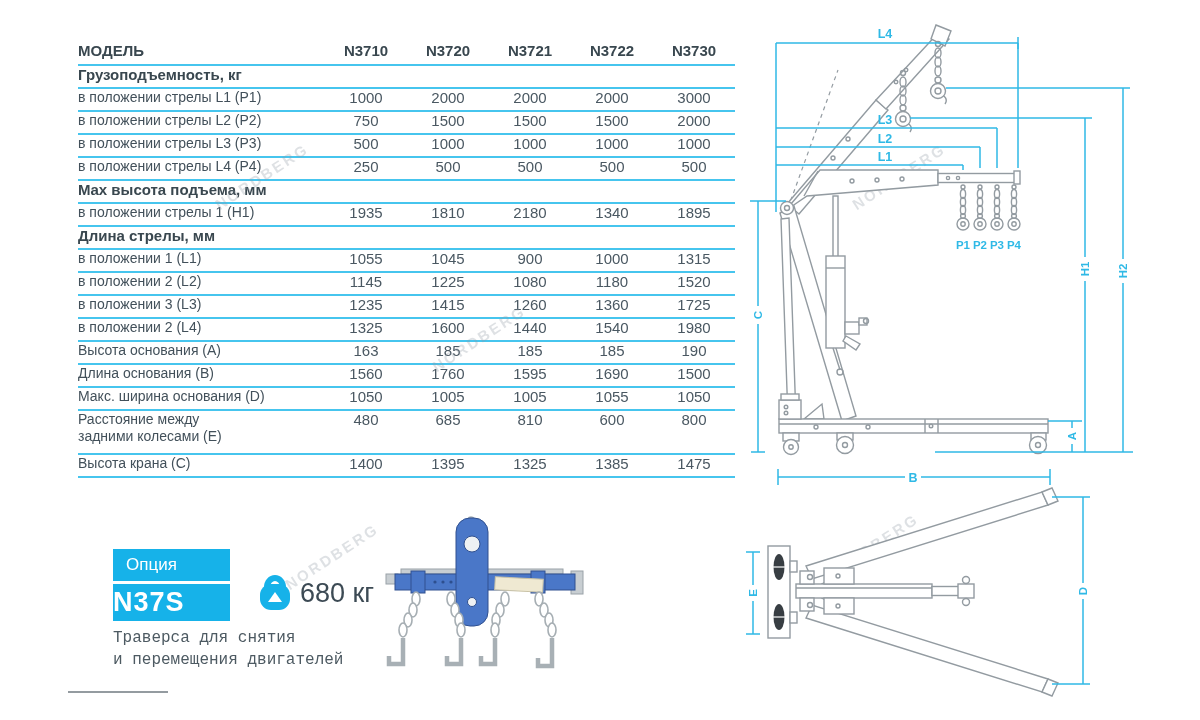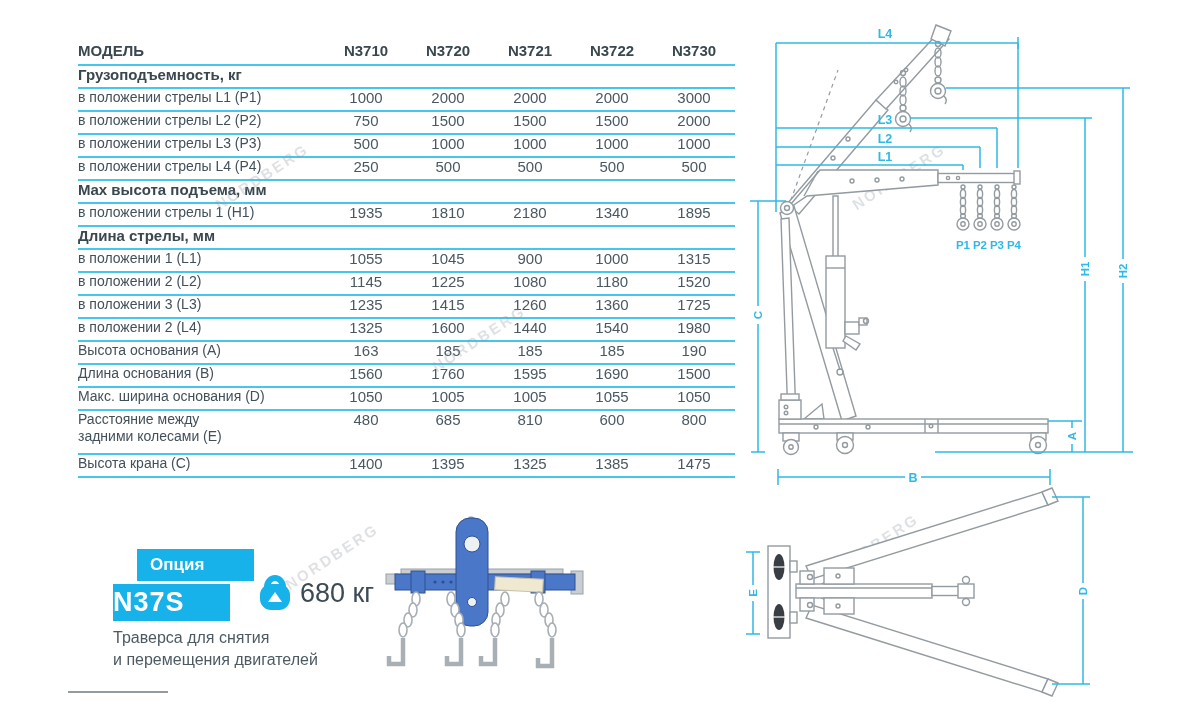--- a/index.html
+++ b/index.html
@@ -15,22 +15,22 @@
   .t-label{width:247px;font-size:14px;line-height:1.2;color:#42505a;
            white-space:pre-line;}
   .t-row.header .t-label{font-size:15px;color:#39474f;}
   .t-row.section .t-label{width:100%;font-weight:bold;font-size:15px;color:#39474f;}
   .t-val{flex:1;text-align:center;font-size:15px;color:#4a5862;}
   .t-row.header .t-val{font-weight:bold;font-size:15px;color:#39474f;}
 
   
   .badge{position:absolute;left:113px;background:#16b2e9;color:#fff;
          box-sizing:border-box;}
-  .badge.small{top:549px;width:117px;height:32px;font-size:17px;font-weight:bold;
-         line-height:32px;padding-left:13px;margin-left:24px;}
+  .badge.small{top:549px;width:117px;height:32px;font-size:17px;font-weight:normal;
+         line-height:32px;padding-left:13px;}
   .badge.big{top:584px;width:117px;height:37px;font-size:27px;font-weight:bold;
          line-height:37px;letter-spacing:1px;}
   .capacity{position:absolute;left:300px;top:578px;font-size:27px;font-weight:normal;
          color:#3c4a54;}
   .opt-desc{position:absolute;left:113px;top:627px;font-size:16px;line-height:22px;
          color:#4d5a62;}
 
   
   .divider{position:absolute;left:68px;top:691px;width:100px;height:2px;
            background:#949ba0;}
@@ -193,21 +193,21 @@
 
 <div class="badge small">Опция</div>
 <div class="badge big">N37S</div>
 
 <svg style="left:256px;top:570px;" width="38" height="42" viewBox="0 0 38 42">
   <path d="M11,17 a8,9 0 1 1 16,0" stroke="#16b2e9" stroke-width="6" fill="none"></path>
   <rect x="4" y="14" width="30" height="26" rx="11" fill="#16b2e9"></rect>
   <polygon points="19,22 12,32 26,32" fill="#fff"></polygon>
 </svg>
 <div class="capacity">680 кг</div>
-<div class="opt-desc" style="white-space:pre-line;">Траверса для снятия
+<div class="opt-desc" style="white-space:pre-line;font-family:Liberation Mono, monospace;">Траверса для снятия
 и перемещения двигателей</div>
 
 <svg style="left:383px;top:512px;" width="205" height="185" viewBox="0 0 205 185">
   <g stroke="#a6aeb3" stroke-width="1.3" fill="none">
     <ellipse cx="88" cy="12" rx="5" ry="7"></ellipse>
   </g>
   <rect x="18" y="57" width="162" height="5" fill="#c8ced2" stroke="#9aa2a8"></rect>
   <rect x="3" y="62" width="12" height="10" fill="#c8ced2" stroke="#9aa2a8"></rect>
   <rect x="188" y="59" width="12" height="23" fill="#c8ced2" stroke="#9aa2a8"></rect>
   <rect x="12" y="62" width="180" height="16" fill="#4a77c8" stroke="#30508f"></rect>

